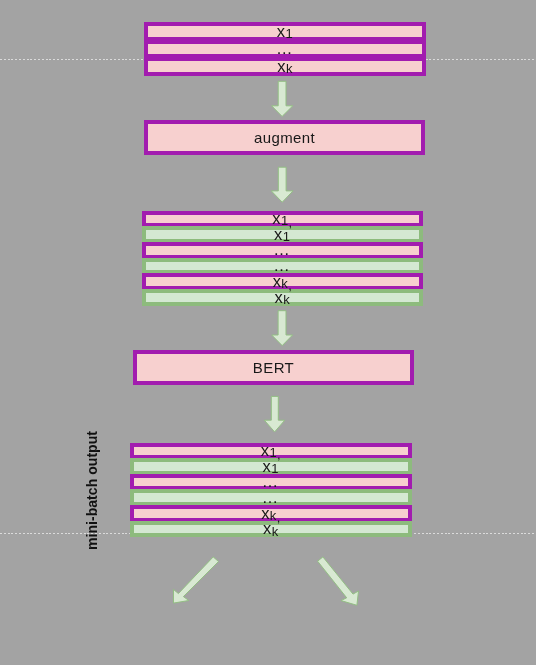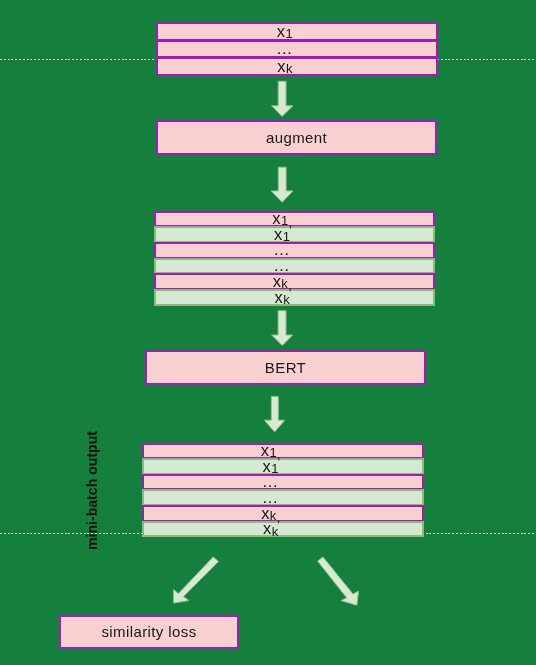--- a/index.html
+++ b/index.html
@@ -1,23 +1,23 @@
 <!DOCTYPE html>
 <html><head>
 <meta charset="utf-8">
 <style>
   html,body{margin:0;padding:0;background:#ffffff;}
   body{width:536px;height:665px;overflow:hidden;
        font-family:"Liberation Sans",sans-serif;}
-  #stage{position:relative;width:536px;height:665px;background:#15803d;}
+  #stage{position:relative;width:536px;height:665px;background:#a3a3a3;}
 
   .dash{position:absolute;left:0;width:536px;height:1px;
         background-image:repeating-linear-gradient(to right,#dbdbdb 0 2px,rgba(255,255,255,0) 2px 3.8px);}
 
-  .box{position:absolute;box-sizing:border-box;border:2px solid #a21caf;background:#f7d0cf;margin-left:12px;}
+  .box{position:absolute;box-sizing:border-box;border:4px solid #a21caf;background:#f7d0cf;}
   .box.green{border-color:#8dbb7d;background:#d4e8d2;}
 
   .boxtext{position:absolute;left:0;top:-0.4px;width:100%;height:100%;
            display:flex;align-items:center;justify-content:center;
            color:#181818;font-size:15px;letter-spacing:0.4px;line-height:1;white-space:nowrap;}
   .rowtext{font-size:16.5px;top:0;}
   .rowtext .mt{display:inline-block;position:relative;line-height:8px;height:8px;
                white-space:nowrap;top:-0.6px;}
   .rowtext .bs{display:inline-block;line-height:8px;vertical-align:top;}
   .rowtext .sp{display:inline-block;position:relative;top:3.2px;white-space:nowrap;
@@ -117,23 +117,20 @@
           <span class="mt"><span class="bs">x</span><span class="sp"><span class="sb">k</span><span class="pr">,</span></span></span>
         </div>
         <div class="boxtext rowtext" style="left: 130px; top: 520.75px; width: 281.5px; height: 16.65px;">
           <span class="mt"><span class="bs">x</span><span class="sp"><span class="sb">k</span></span></span>
         </div>
       </div>
     </div>
 
   <div class="sidelabel" style="left:84px;top:549.5px;">mini-batch output</div>
 
-  <div class="box" style="left:47px;top:614.5px;width:180px;height:34.5px;">
-    <div class="boxtext">similarity loss</div>
-  </div>
 
   <svg class="arrows" viewBox="0 0 536 665">
     <g fill="#d8e9d2" stroke="#93bf84" stroke-width="1" stroke-linejoin="miter">
       <path d="M278.2 81.3 L286.0 81.3 L286.0 105.8 L292.8 105.8 L282.1 116.4 L271.6 105.8 L278.2 105.8 Z"></path>
       <path d="M278.3 167.2 L286.1 167.2 L286.1 190.9 L293.0 190.9 L282.2 202.2 L271.3 190.9 L278.3 190.9 Z"></path>
       <path d="M278.1 310.7 L286.0 310.7 L286.0 335.0 L292.6 335.0 L282.2 345.6 L271.7 335.0 L278.1 335.0 Z"></path>
       <path d="M271.3 396.4 L278.3 396.4 L278.3 420.2 L284.8 420.2 L274.6 431.9 L264.3 420.2 L271.3 420.2 Z"></path>
       <path d="M213.2 556.9 L218.5 561.5 L183.4 596.6 L188.8 600.5 L173.5 603.1 L173.5 589.4 L178.4 593.6 Z"></path>
       <path d="M322.9 556.9 L317.6 561.2 L346.7 597.8 L341.0 600.6 L356.9 605.3 L358.5 591.0 L353.0 594.1 Z"></path>
     </g>

